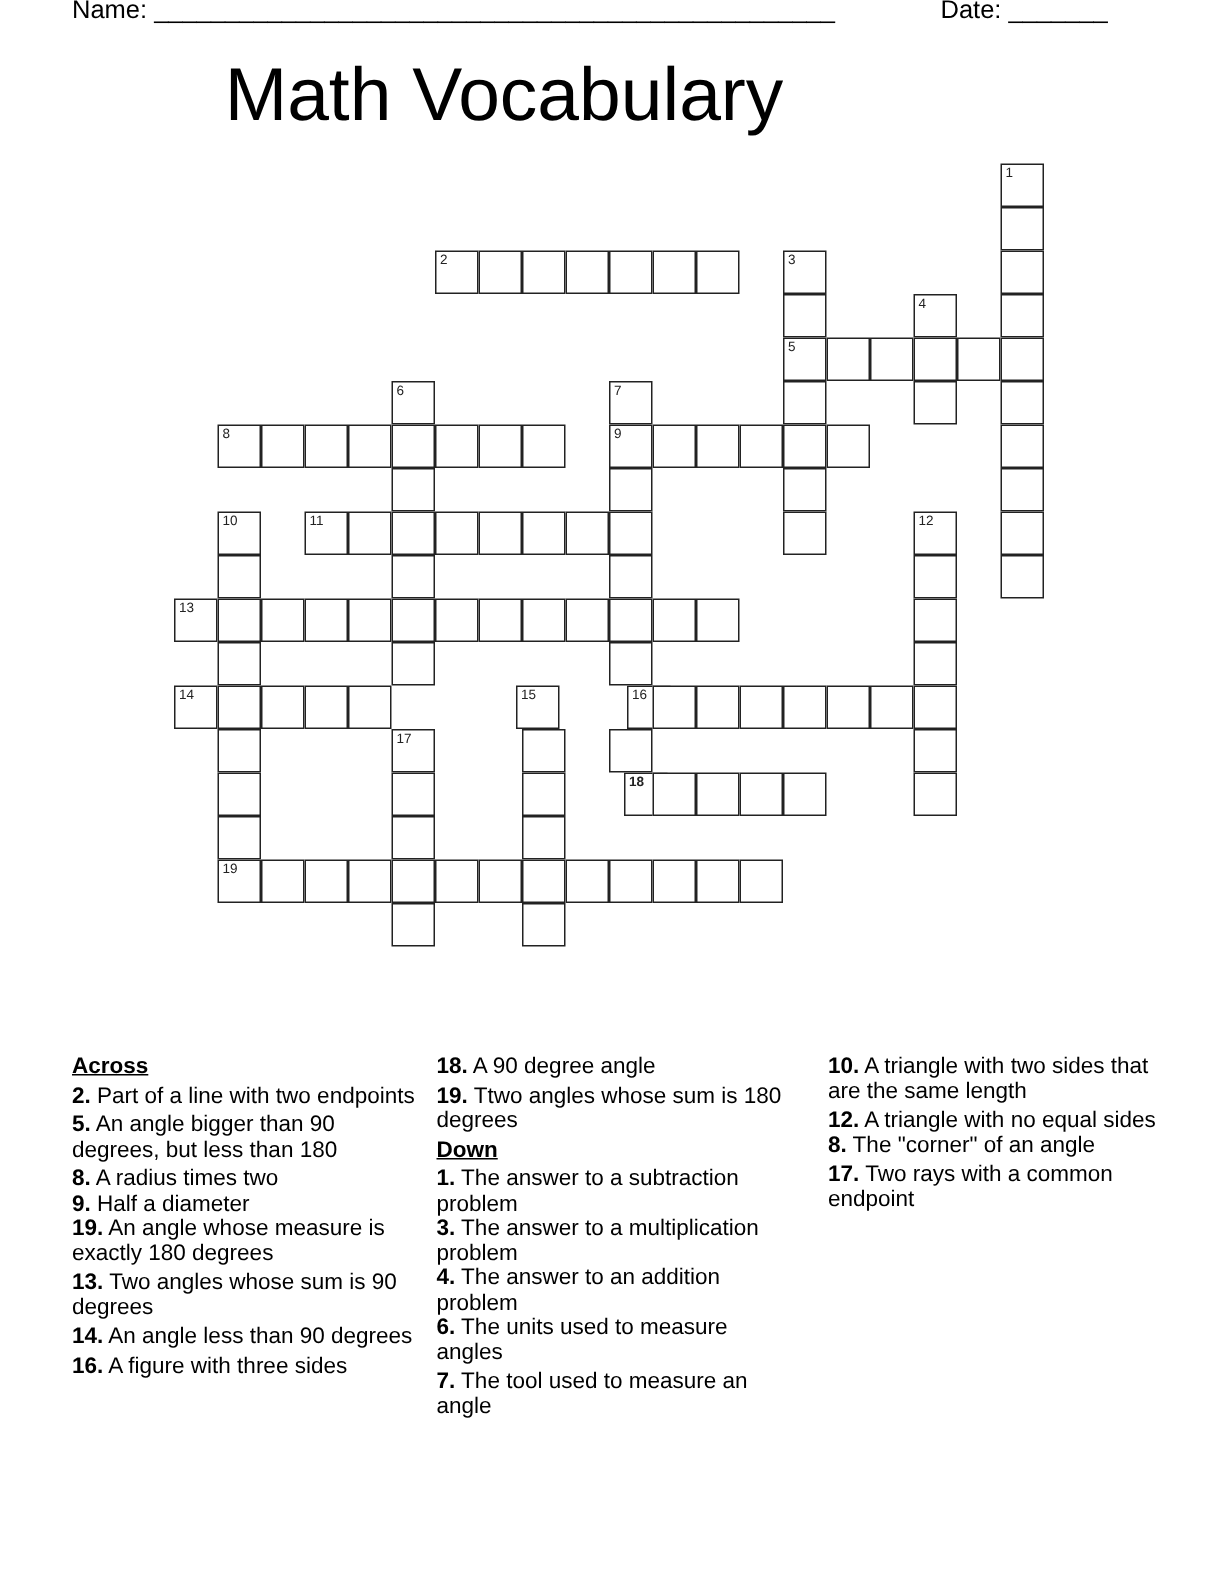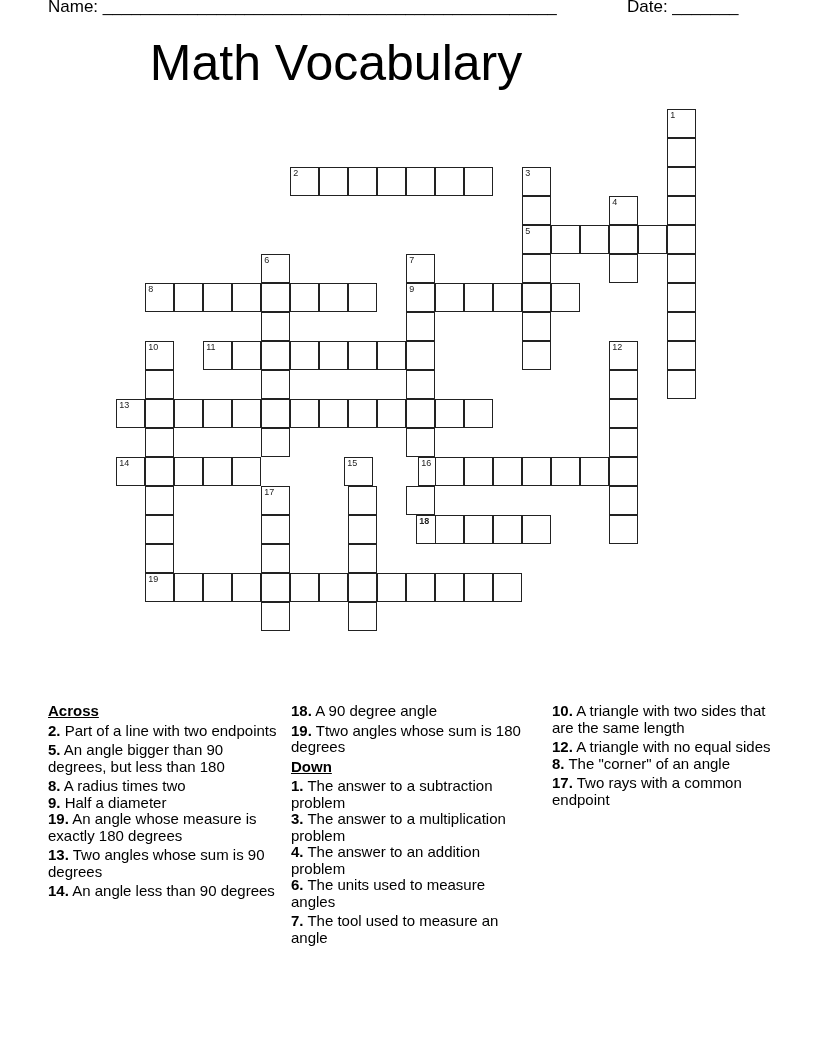--- a/index.html
+++ b/index.html
@@ -193,20 +193,21 @@
 
 <div class="clues col1">
   <div class="clue-head">Across</div>
   <div class="clue"><b>2.</b><span> Part of a line with two endpoints</span></div>
   <div class="clue"><b>5.</b><span> An angle bigger than 90 degrees, but less than 180</span></div>
   <div class="clue" style="margin-bottom:0"><b>8.</b><span> A radius times two</span></div>
   <div class="clue" style="margin-bottom:0"><b>9.</b><span> Half a diameter</span></div>
   <div class="clue"><b>19.</b><span> An angle whose measure is exactly 180 degrees</span></div>
   <div class="clue"><b>13.</b><span> Two angles whose sum is 90 degrees</span></div>
   <div class="clue"><b>14.</b><span> An angle less than 90 degrees</span></div>
+  <div class="clue"><b>16.</b><span> A figure with three sides</span></div>
 </div>
 
 <div class="clues col2">
   <div class="clue" style="margin-top:3px"><b>18.</b><span> A 90 degree angle</span></div>
   <div class="clue"><b>19.</b><span> Ttwo angles whose sum is 180 degrees</span></div>
   <div class="clue-head">Down</div>
   <div class="clue" style="margin-bottom:0"><b>1.</b><span> The answer to a subtraction problem</span></div>
   <div class="clue" style="margin-bottom:0"><b>3.</b><span> The answer to a multiplication problem</span></div>
   <div class="clue" style="margin-bottom:0"><b>4.</b><span> The answer to an addition problem</span></div>
   <div class="clue"><b>6.</b><span> The units used to measure angles</span></div>

